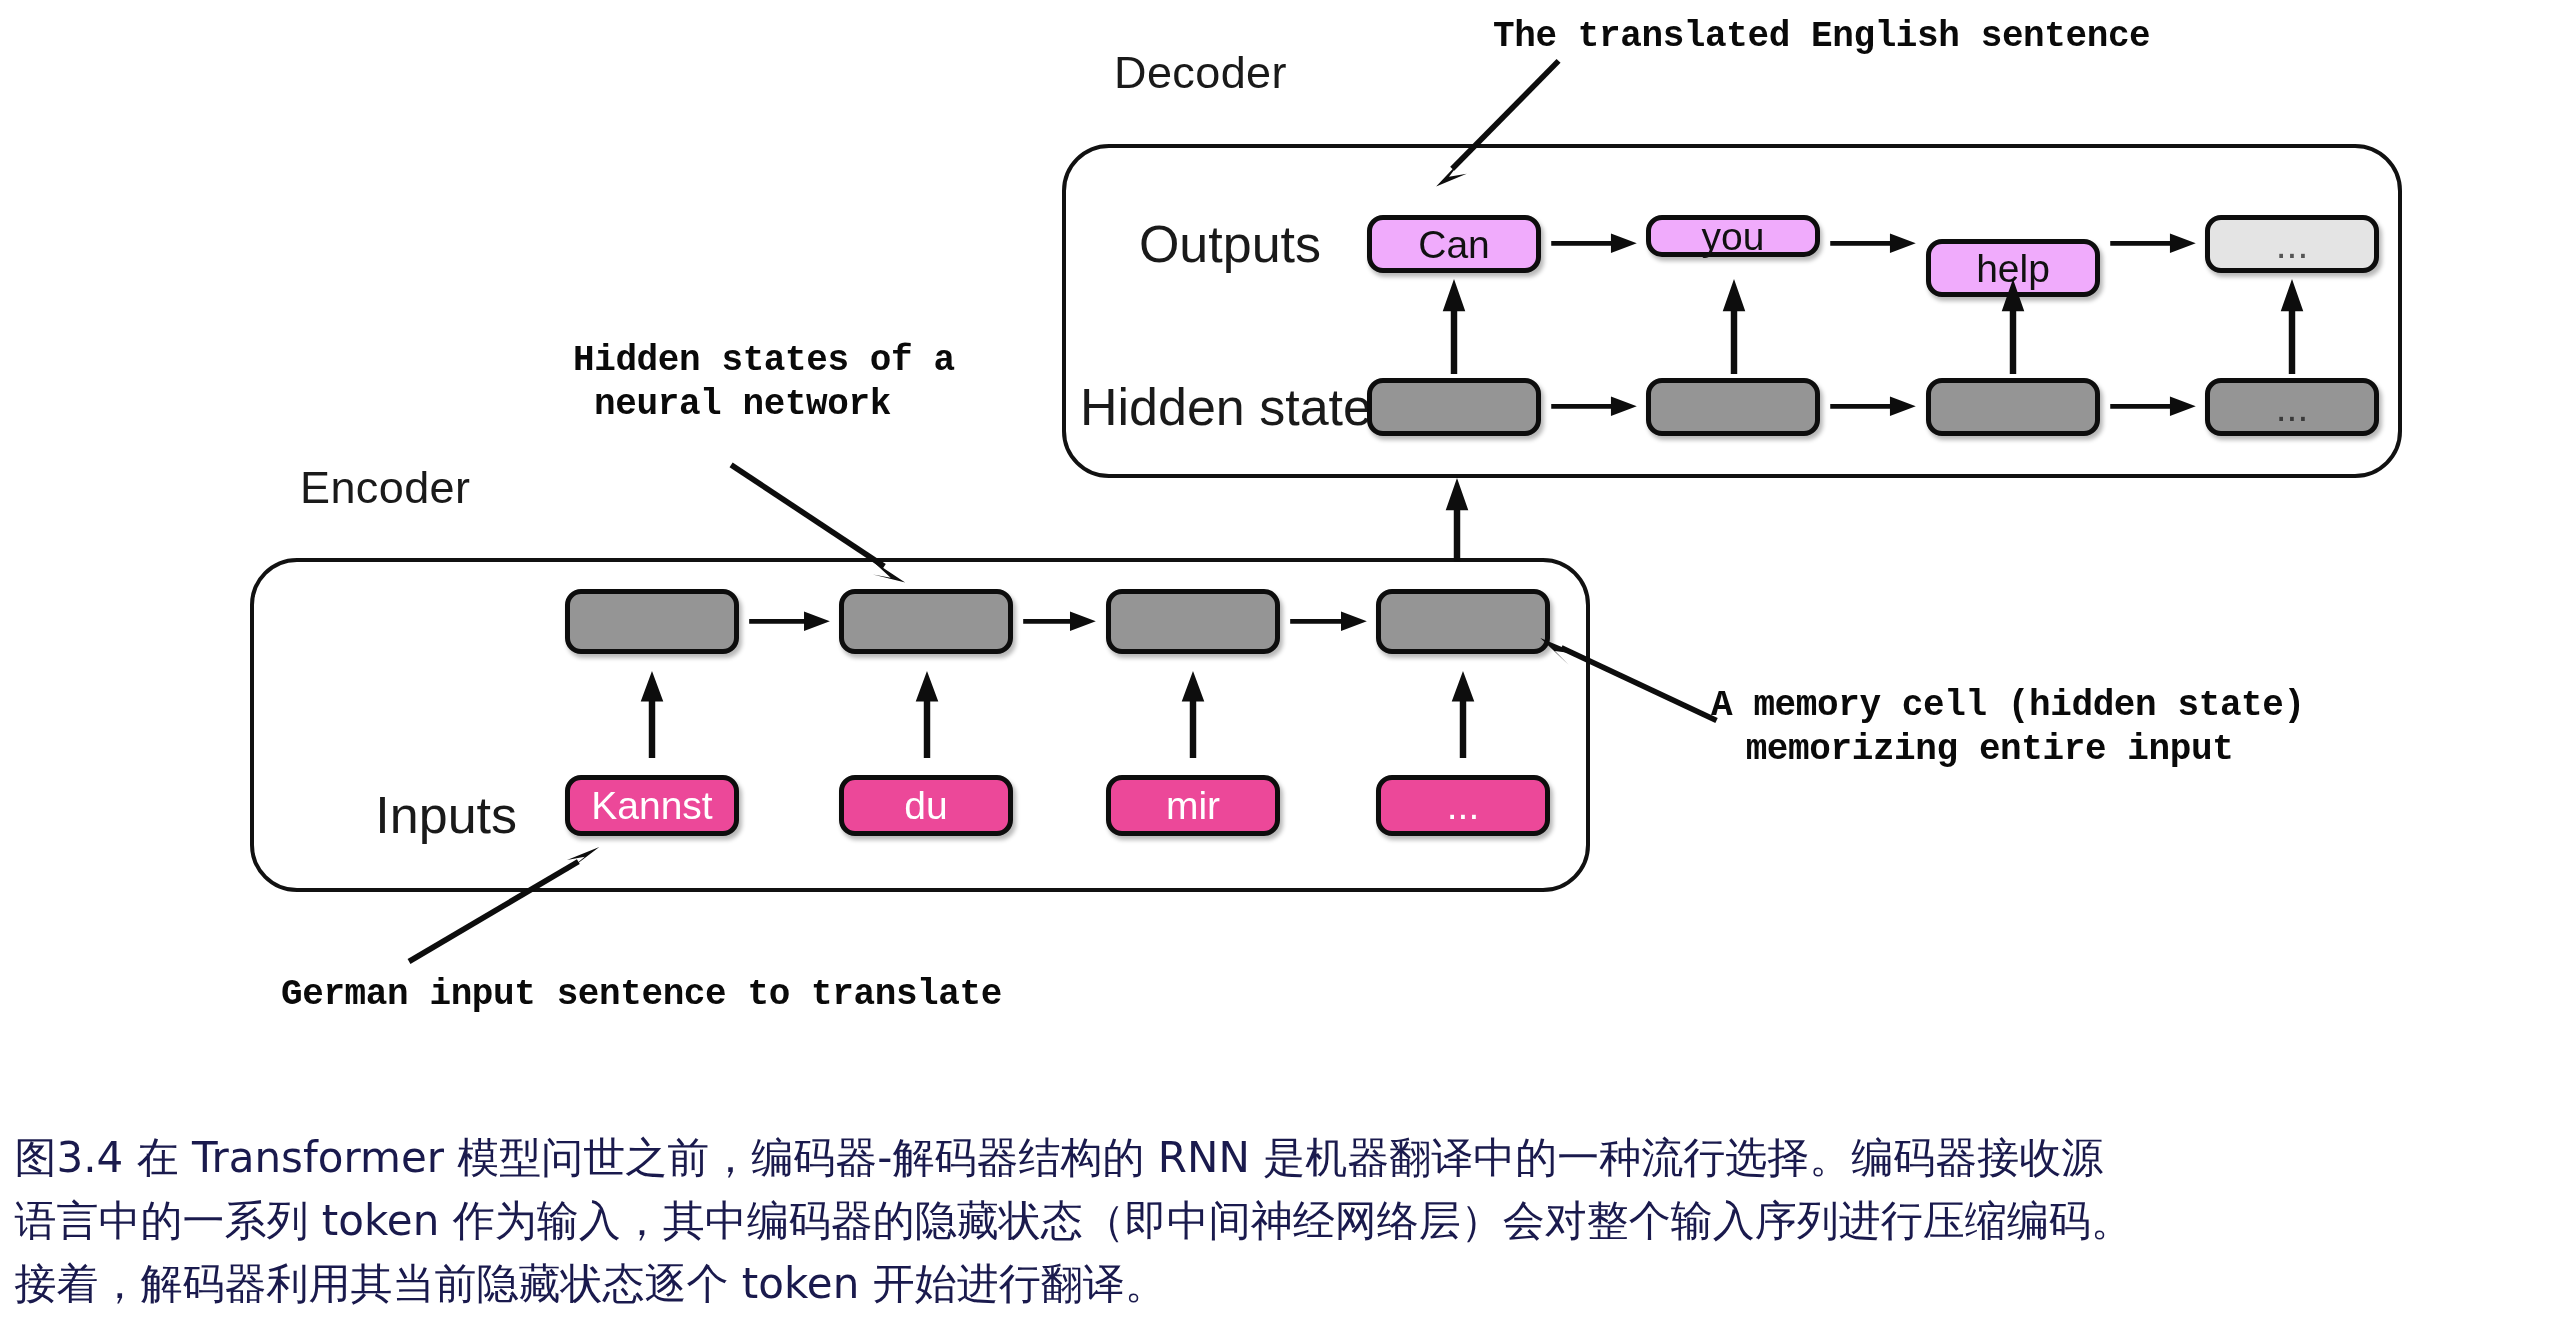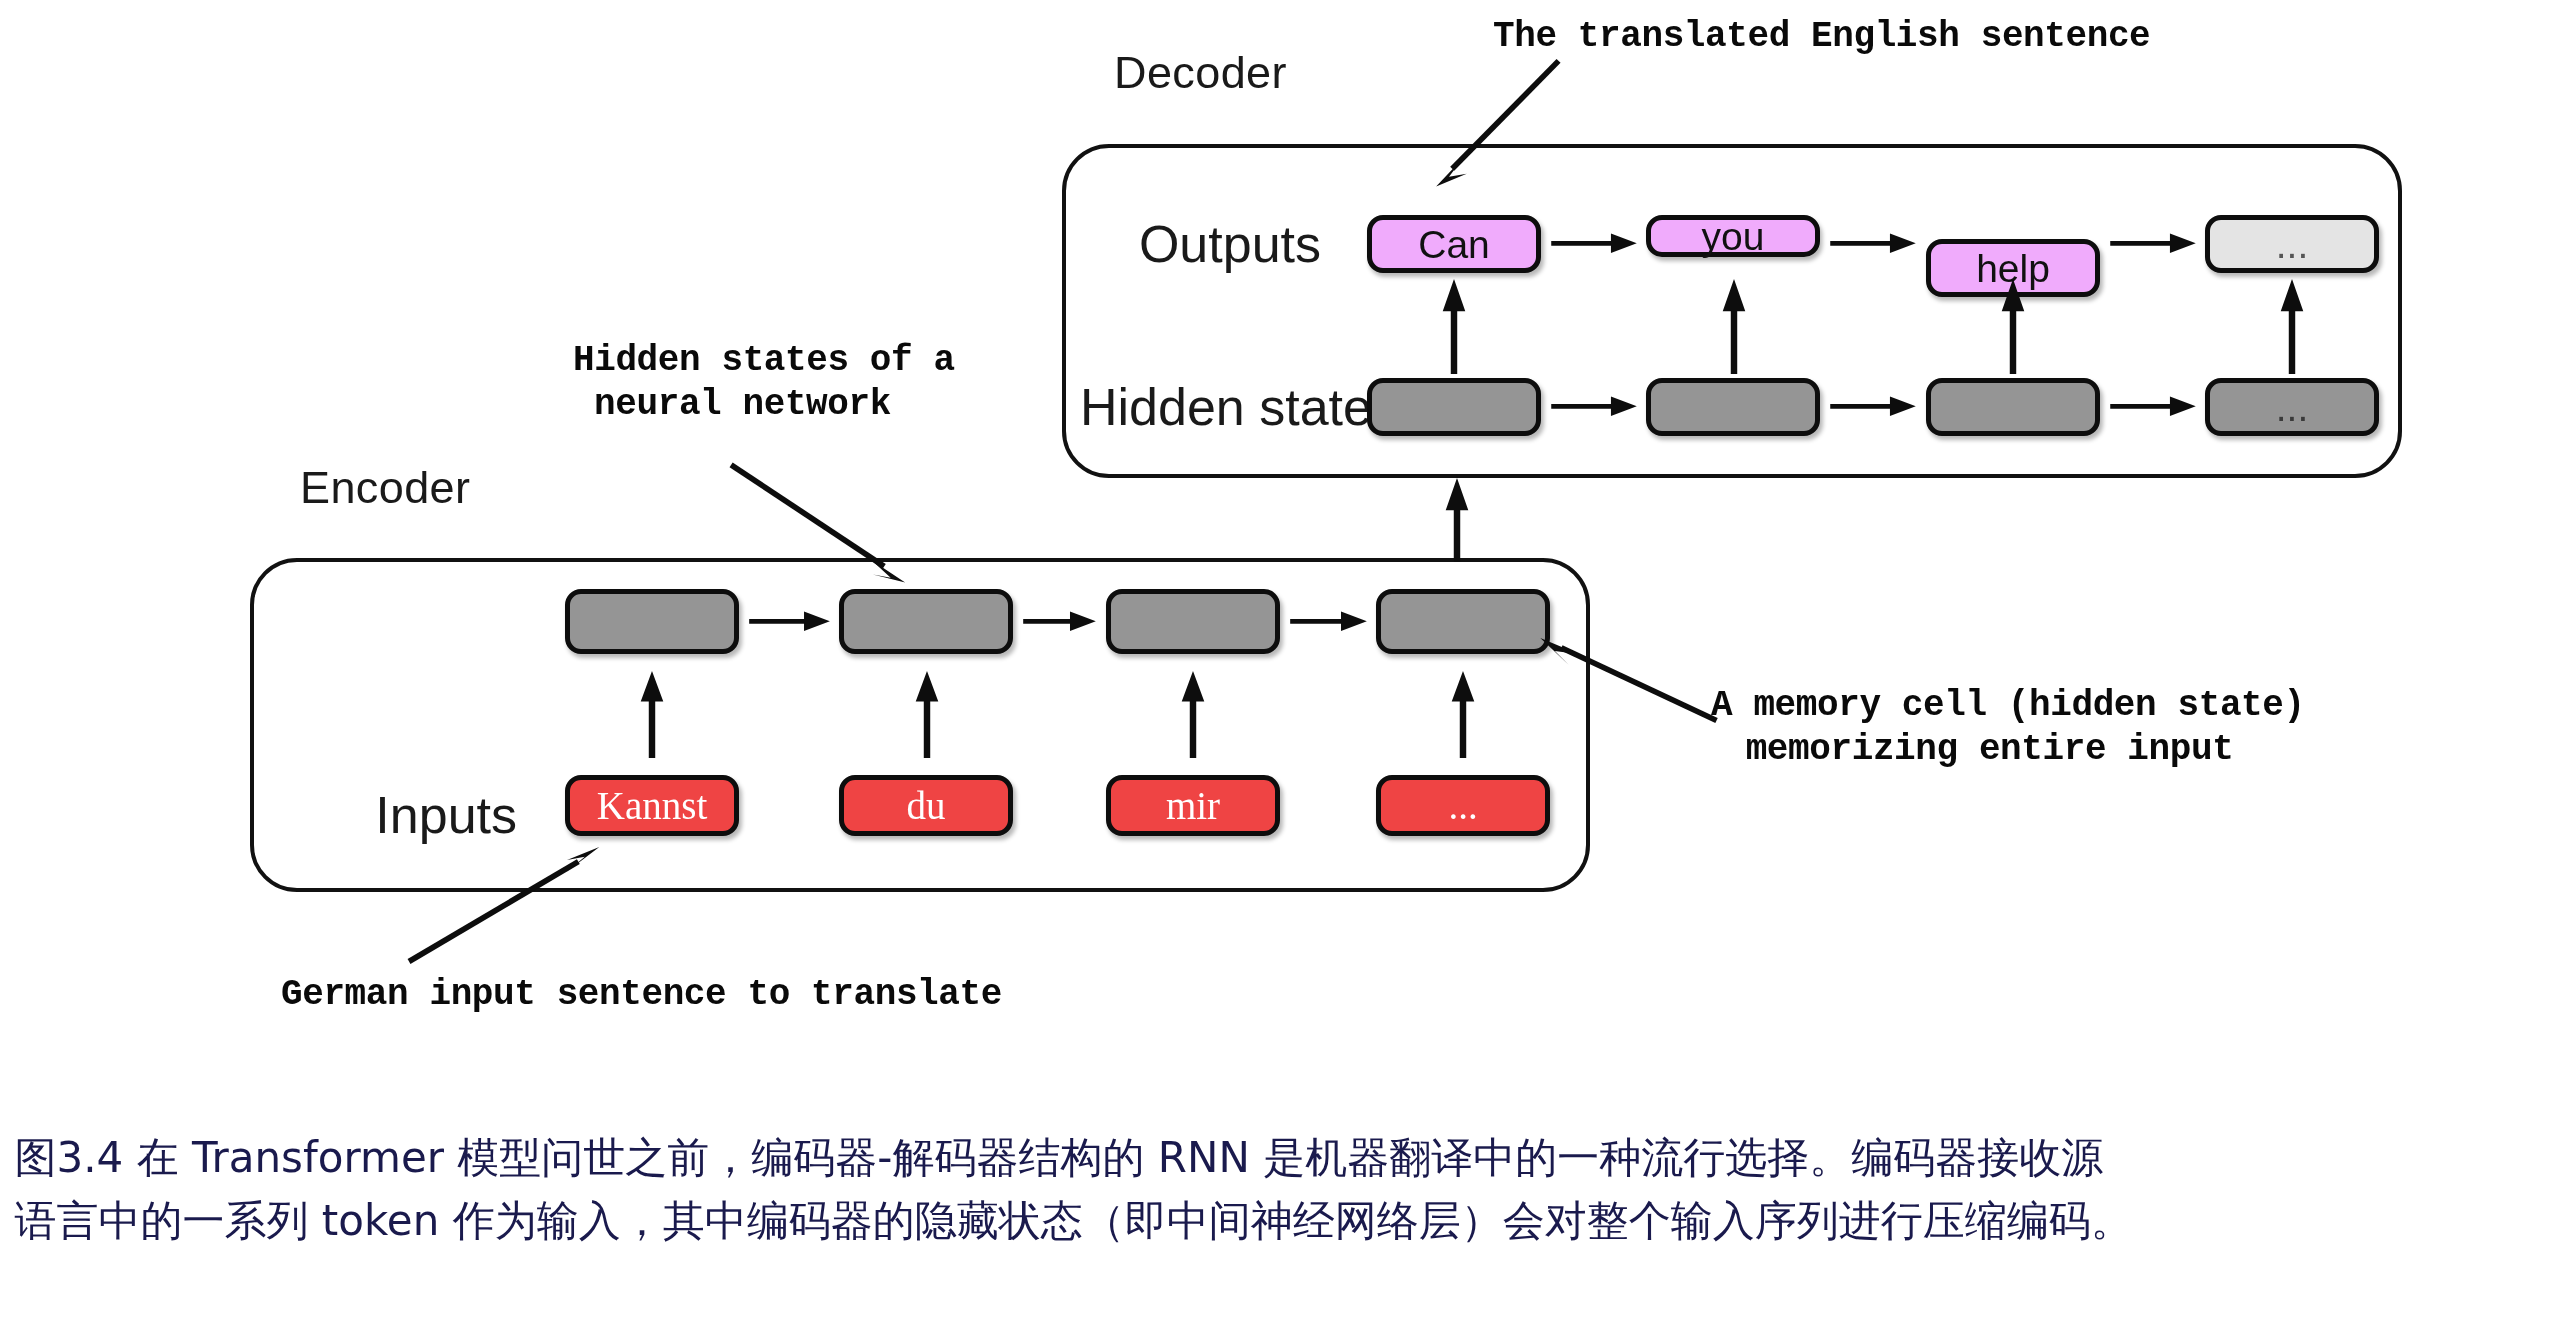--- a/index.html
+++ b/index.html
@@ -66,21 +66,21 @@
     justify-content: center;
     font-size: 39px;
     font-weight: 400;
     line-height: 1;
     white-space: nowrap;
     box-shadow: 2.4px 4px 4px rgba(0,0,0,0.28);
   }
   .cell.output   { background: #f0abfc; color: #111111; }
   .cell.faint    { background: #e4e4e4; color: #555555; }
   .cell.hidden   { background: #959595; color: #3a3a3a; }
-  .cell.input    { background: #ef4444; color: #ffffff; font-family: Liberation Serif, serif; }
+  .cell.input    { background: #ec4899; color: #ffffff; }
 
   
   .arrow-h, .arrow-v, .arrow-d {
     position: absolute;
   }
   .arrow-h svg, .arrow-v svg, .arrow-d svg { display: block; overflow: visible; }
 
   
   .callout {
     position: absolute;
@@ -277,16 +277,17 @@
   <div class="arrow-d" style="left:404px; top:839px;">
     <svg width="210" height="129" viewBox="0 0 260 160">
       <line x1="6" y1="152" x2="216" y2="28" stroke="#0d0d0d" stroke-width="7"></line>
       <path d="M242 10 L200 42 L224 22 L202 26 Z" fill="#0d0d0d"></path>
     </svg>
   </div>
 
   <div id="caption">
     <div>图3.4 在 Transformer 模型问世之前，编码器-解码器结构的 RNN 是机器翻译中的一种流行选择。编码器接收源</div>
     <div>语言中的一系列 token 作为输入，其中编码器的隐藏状态（即中间神经网络层）会对整个输入序列进行压缩编码。</div>
+    <div>接着，解码器利用其当前隐藏状态逐个 token 开始进行翻译。</div>
   </div>
 
 </div>
 
 
 </body></html>

